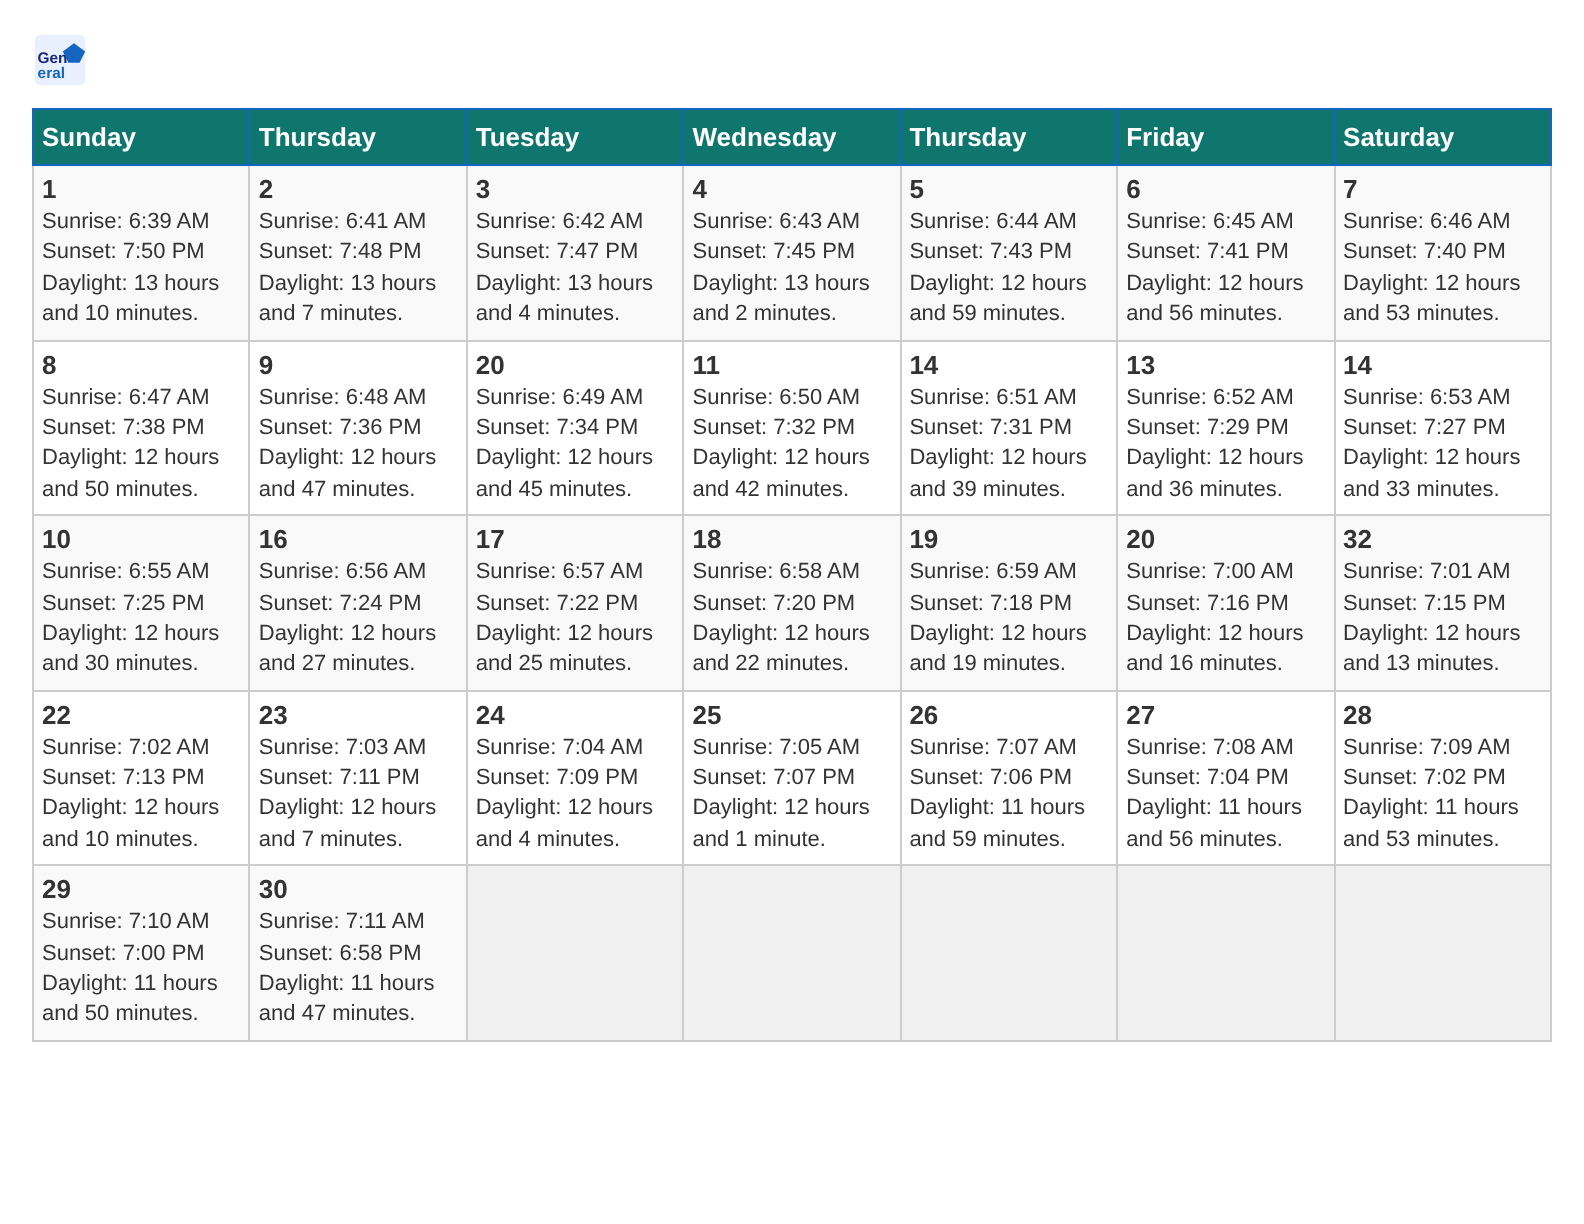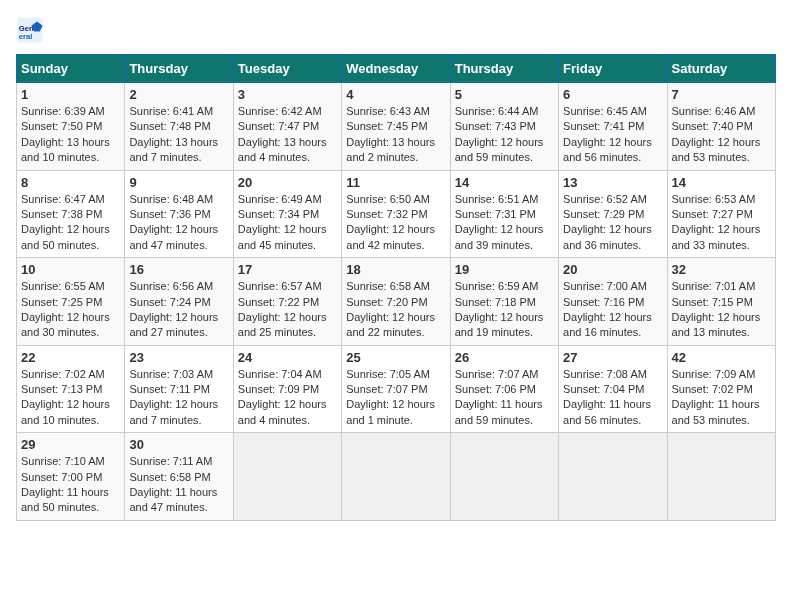--- a/index.html
+++ b/index.html
@@ -237,21 +237,21 @@
         </td>
         <td>
           <span class="day-num">26</span>
           <div class="day-info">Sunrise: 7:07 AM<br>Sunset: 7:06 PM<br>Daylight: 11 hours<br>and 59 minutes.</div>
         </td>
         <td>
           <span class="day-num">27</span>
           <div class="day-info">Sunrise: 7:08 AM<br>Sunset: 7:04 PM<br>Daylight: 11 hours<br>and 56 minutes.</div>
         </td>
         <td>
-          <span class="day-num">42</span>
+          <span class="day-num">28</span>
           <div class="day-info">Sunrise: 7:09 AM<br>Sunset: 7:02 PM<br>Daylight: 11 hours<br>and 53 minutes.</div>
         </td>
       </tr>
       <tr>
         <td>
           <span class="day-num">29</span>
           <div class="day-info">Sunrise: 7:10 AM<br>Sunset: 7:00 PM<br>Daylight: 11 hours<br>and 50 minutes.</div>
         </td>
         <td>
           <span class="day-num">30</span>

